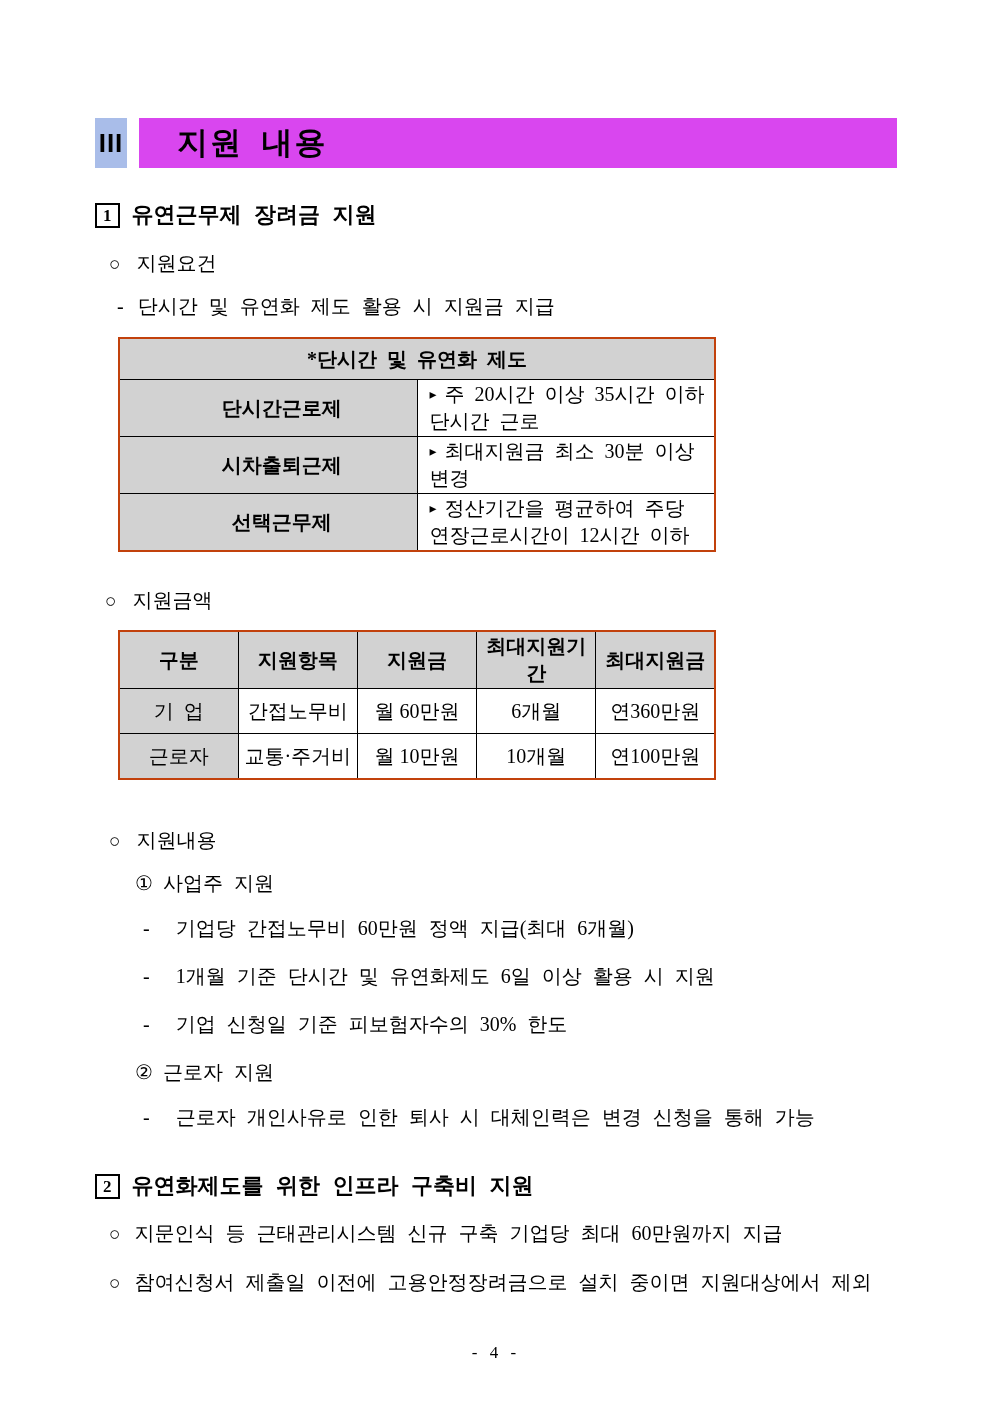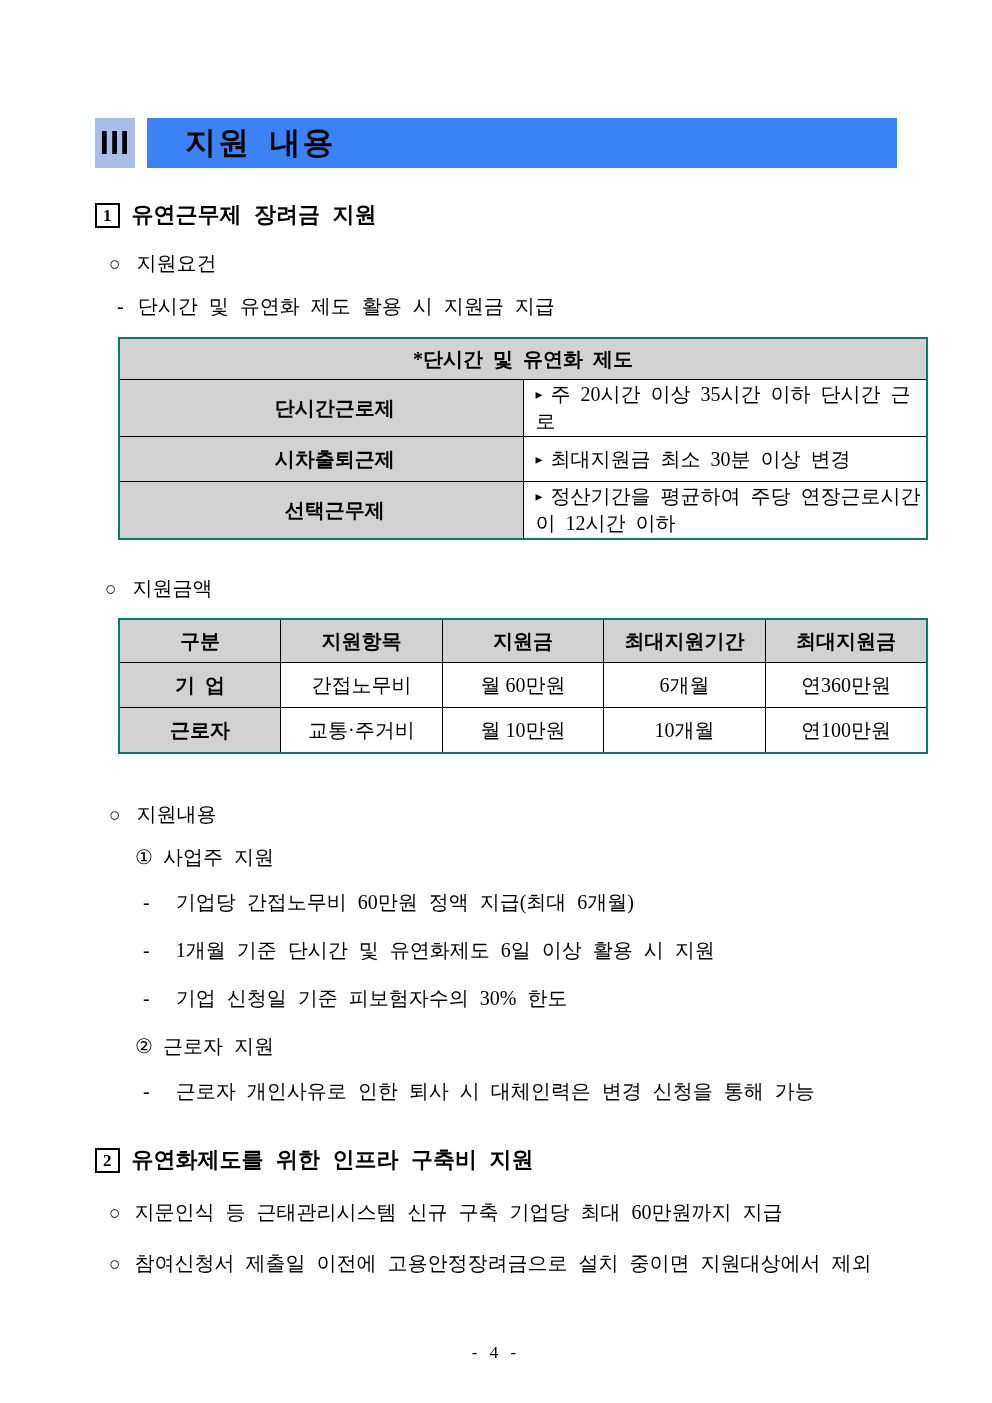--- a/index.html
+++ b/index.html
@@ -12,31 +12,31 @@
     background: #ffffff;
     color: #000;
     font-family: "Liberation Serif", serif;
     font-size: 20px;
     overflow: hidden;
   }
 
   
   .doc-header { display: flex; height: 50px; }
   .doc-header-num {
-    width: 40px; height: 50px;
+    width: 32px; height: 50px;
     background: #a9bde9;
     display: flex; align-items: center; justify-content: center;
     font-family: "Liberation Sans", sans-serif;
-    font-weight: bold; font-size: 33px;
+    font-weight: bold; font-size: 26px;
     letter-spacing: 1px;
   }
   .doc-header-gap { width: 12px; }
   .doc-header-bar {
     flex: 1; height: 50px;
-    background: #3b82f6;
+    background: #d946ef;
     display: flex; align-items: center;
     padding-left: 38px; box-sizing: border-box;
     font-family: "Liberation Sans", sans-serif;
     font-weight: bold; font-size: 31px;
     letter-spacing: 2px; word-spacing: 8px;
   }
 
   
   .sec-heading {
     margin-top: 32px;
@@ -82,52 +82,52 @@
     line-height: 36px;
     word-spacing: 6px;
     text-align: justify;
   }
   .dash-item .marker-dash { margin-right: 26px; }
 
   .circle-item {
     margin: 20px 0 0 14px;
     padding-left: 36px;
     text-indent: -36px;
-    line-height: 35px;
+    line-height: 24px;
     word-spacing: 6px;
     text-align: justify;
   }
   .circle-item .marker-circle { margin-right: 14px; }
 
   
   table.tbl {
     border-collapse: collapse;
     margin: 14px 0 0 23px;
-    width: 810px;
-    border: 2px solid #0f766e;
+    width: 598px;
+    border: 2px solid #c2410c;
     font-size: 20px;
     table-layout: fixed;
   }
   table.tbl td, table.tbl th { border: 1px solid #000; }
   .t-shade { background: #d2d2d2; }
   .tbl1 .t-title {
     height: 38px; text-align: center;
     font-weight: bold; word-spacing: 5px;
   }
   .tbl1 .t-label {
     width: 150px; height: 42px;
     text-align: center; font-weight: bold; padding-left: 28px;
   }
   .tbl1 .t-desc { padding-left: 12px; text-align: left; word-spacing: 5px; }
   .tri { font-size: 14px; margin-right: 8px; vertical-align: 2px; }
 
   .tbl2 { margin-top: 5px; }
   .tbl2 th { height: 40px; font-weight: bold; text-align: center; }
   .tbl2 td { height: 42px; text-align: center; }
-  .tbl2 td.first { font-weight: bold; white-space: pre; }
+  .tbl2 td.first { font-weight: normal; white-space: pre; }
   .mt33 { margin-top: 33px; margin-left: 10px; }
 
   
   .page-footer {
     position: absolute;
     bottom: 40px; left: 0; right: 0;
     text-align: center;
     font-size: 17px;
     letter-spacing: 4px;
   }
@@ -232,19 +232,19 @@
   </div>
 
   <div class="sec-heading second">
     <span class="boxed-num">2</span>
     <span>유연화제도를 위한 인프라 구축비 지원</span>
   </div>
 
   <div class="circle-item">
     <span class="marker-circle">○</span><span>지문인식 등 근태관리시스템 신규 구축 기업당 최대 60만원까지 지급</span>
   </div>
-  <div class="circle-item" style="margin-top:16px;">
+  <div class="circle-item" style="margin-top:24px;">
     <span class="marker-circle">○</span><span>참여신청서 제출일 이전에 고용안정장려금으로 설치 중이면 지원대상에서 제외</span>
   </div>
 
   <div class="page-footer">- 4 -</div>
 
 </div>
 
 </body></html>

